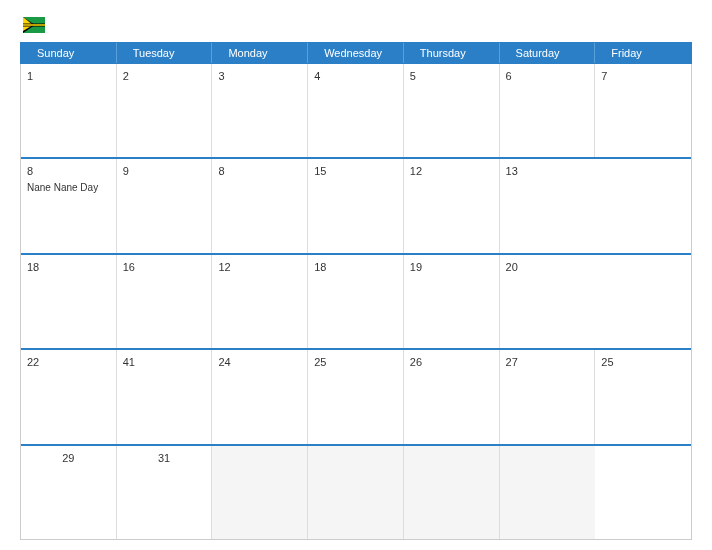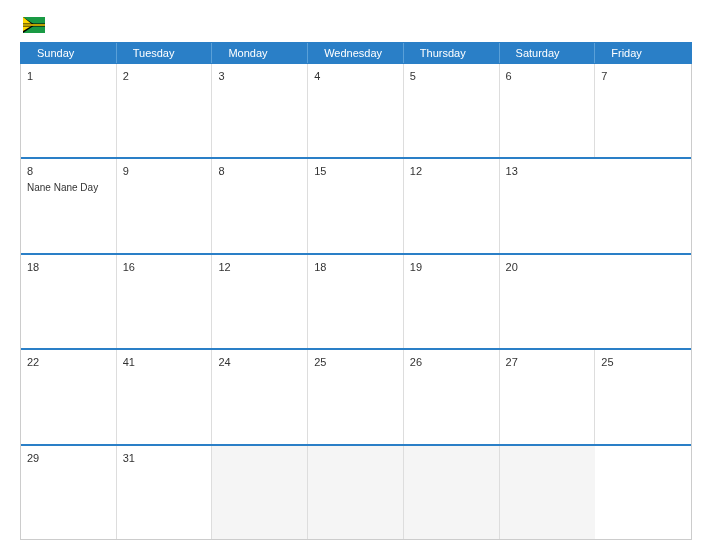--- a/index.html
+++ b/index.html
@@ -93,20 +93,21 @@
       border-bottom: 1px solid #ccc;
     }
     .week-row {
       flex: 1;
       display: grid;
       grid-template-columns: repeat(7, 1fr);
       border-bottom: 2px solid #2a7fc7;
     }
     .week-row:last-child {
       border-bottom: none;
+      text-align: center;
     }
     .day-cell {
       border-right: 1px solid #ddd;
       padding: 5px 6px 4px 6px;
       display: flex;
       flex-direction: column;
       background: #fff;
       min-height: 70px;
     }
     .day-cell:last-child {

